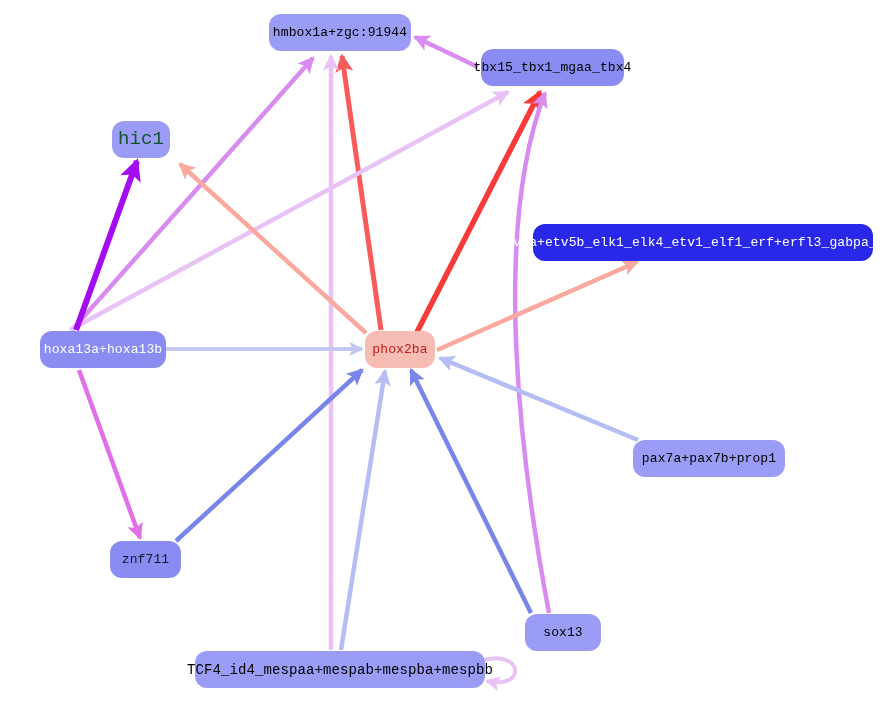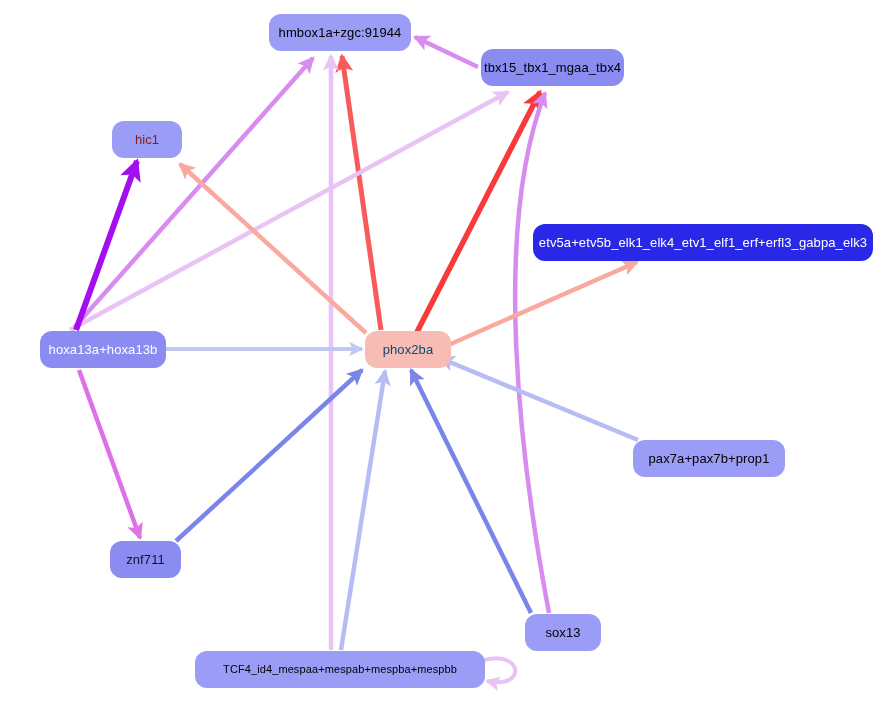--- a/index.html
+++ b/index.html
@@ -6,21 +6,21 @@
     margin: 0;
     padding: 0;
     background: #ffffff;
   }
   #canvas {
     position: relative;
     width: 880px;
     height: 702px;
     background: #ffffff;
     overflow: hidden;
-    font-family: Liberation Sans, sans-serif;
+    font-family: Liberation Mono, monospace;
     border-radius: 26px;
   }
   #edge-layer {
     position: absolute;
     left: 0;
     top: 0;
     width: 880px;
     height: 702px;
   }
   .node {
@@ -97,38 +97,38 @@
       <path d="M 638 440 L 440 358" fill="none" stroke="#b6bdf5" stroke-width="4.5" stroke-linecap="butt" marker-end="url(#mkb6bdf5)"></path>
       <path d="M 484 660 C 524 650 526 690 487 681" fill="none" stroke="#e9c3f5" stroke-width="4" stroke-linecap="butt" marker-end="url(#mke9c3f5)"></path>
     </svg>
   <div id="node-layer">
       <div class="node" style="left: 269px; top: 14px; width: 142px; height: 37px; background: rgb(154, 156, 245); color: rgb(0, 0, 0); font-size: 13px;">
         <span class="node-label">hmbox1a+zgc:91944</span>
       </div>
       <div class="node" style="left: 481px; top: 49px; width: 143px; height: 37px; background: rgb(138, 140, 242); color: rgb(0, 0, 0); font-size: 13px;">
         <span class="node-label">tbx15_tbx1_mgaa_tbx4</span>
       </div>
-      <div class="node" style="left: 112px; top: 121px; width: 70px; height: 37px; background: rgb(154, 156, 245); color: #7f1d1d; font-size: 13px;">
+      <div class="node" style="left: 112px; top: 121px; width: 58px; height: 37px; background: rgb(154, 156, 245); color: #14532d; font-size: 19px;">
         <span class="node-label">hic1</span>
       </div>
       <div class="node" style="left: 533px; top: 224px; width: 340px; height: 37px; background: rgb(42, 40, 232); color: rgb(255, 255, 255); font-size: 13px;">
         <span class="node-label">etv5a+etv5b_elk1_elk4_etv1_elf1_erf+erfl3_gabpa_elk3</span>
       </div>
       <div class="node" style="left: 8px; top: 331px; width: 126px; height: 37px; background: rgb(138, 140, 242); color: rgb(255, 255, 255); font-size: 13px; margin-left: 32px;">
         <span class="node-label">hoxa13a+hoxa13b</span>
       </div>
-      <div class="node" style="left: 365px; top: 331px; width: 86px; height: 37px; background: rgb(247, 188, 180); color: #0c4a6e; font-size: 13px;">
+      <div class="node" style="left: 365px; top: 331px; width: 70px; height: 37px; background: rgb(247, 188, 180); color: #b91c1c; font-size: 13px;">
         <span class="node-label">phox2ba</span>
       </div>
       <div class="node" style="left: 633px; top: 440px; width: 152px; height: 37px; background: rgb(154, 156, 245); color: rgb(0, 0, 0); font-size: 13px;">
         <span class="node-label">pax7a+pax7b+prop1</span>
       </div>
       <div class="node" style="left: 110px; top: 541px; width: 71px; height: 37px; background: rgb(138, 140, 242); color: #0f172a; font-size: 13px;">
         <span class="node-label">znf711</span>
       </div>
       <div class="node" style="left: 525px; top: 614px; width: 76px; height: 37px; background: rgb(154, 156, 245); color: rgb(0, 0, 0); font-size: 13px;">
         <span class="node-label">sox13</span>
       </div>
-      <div class="node" style="left: 195px; top: 651px; width: 290px; height: 37px; background: rgb(154, 156, 245); color: rgb(0, 0, 0); font-size: 11px;">
+      <div class="node" style="left: 195px; top: 651px; width: 290px; height: 37px; background: rgb(154, 156, 245); color: rgb(0, 0, 0); font-size: 14px;">
         <span class="node-label">TCF4_id4_mespaa+mespab+mespba+mespbb</span>
       </div>
     </div>
 </div>
 
 </body></html>

